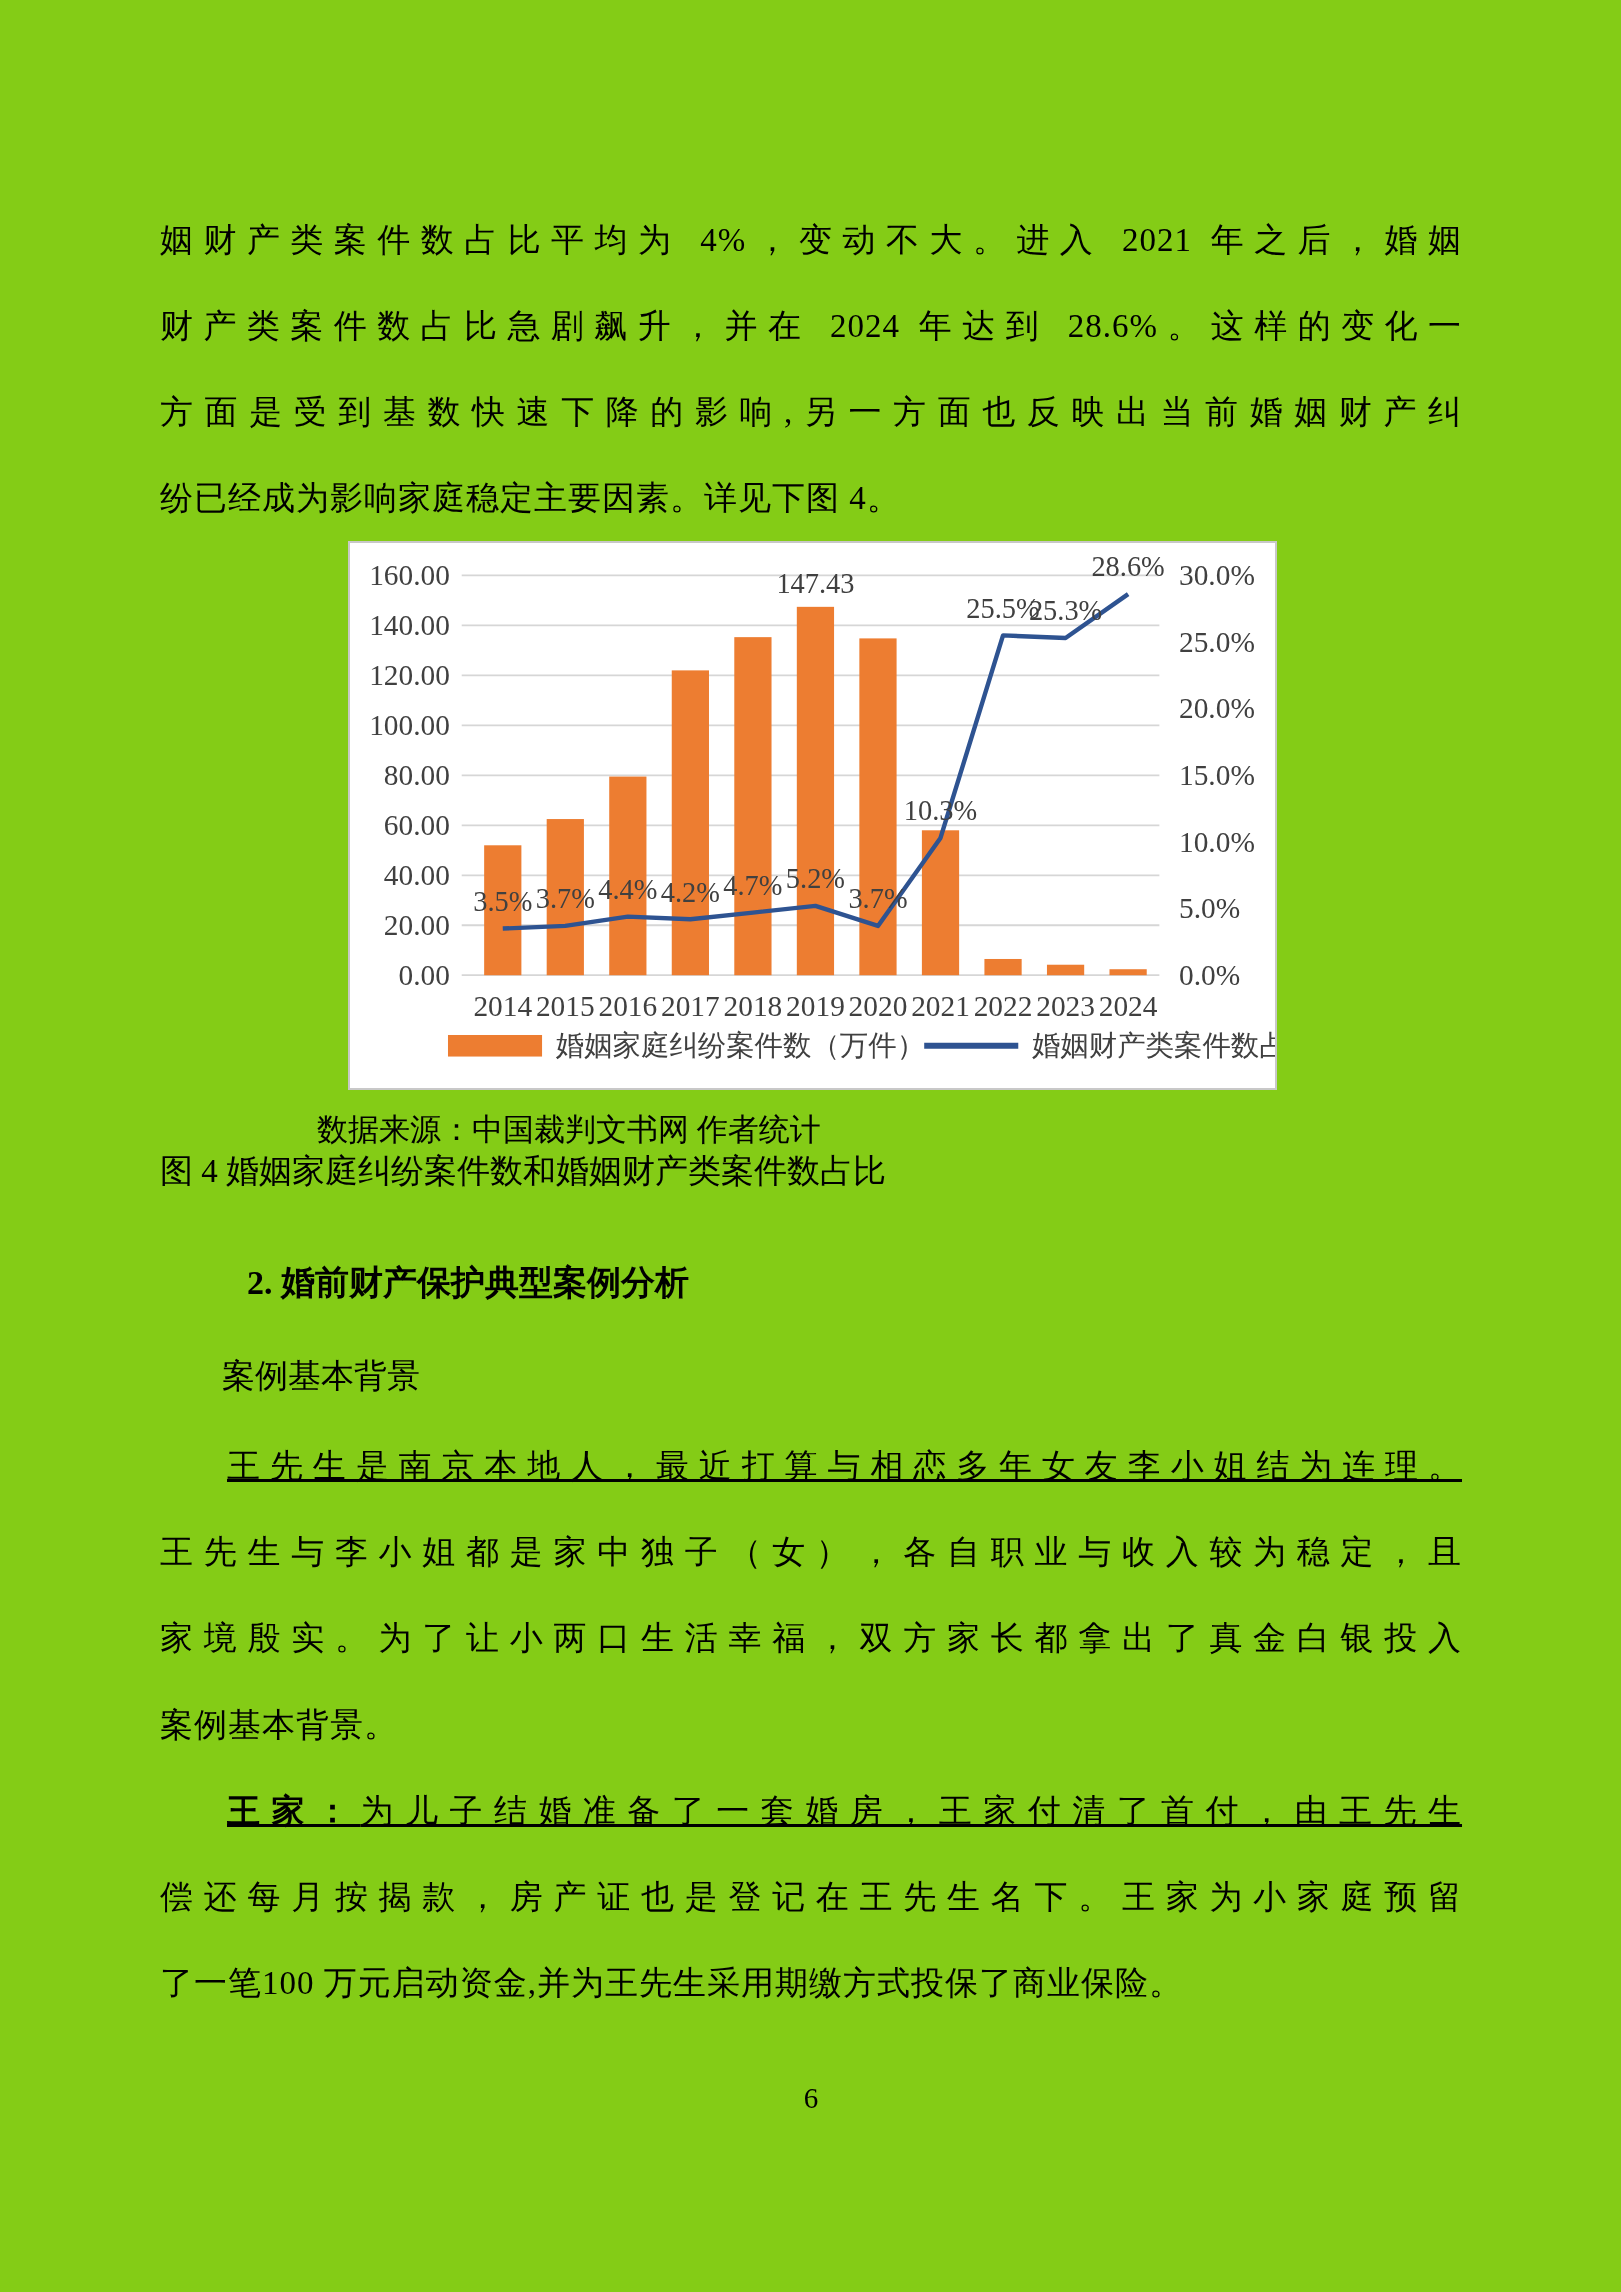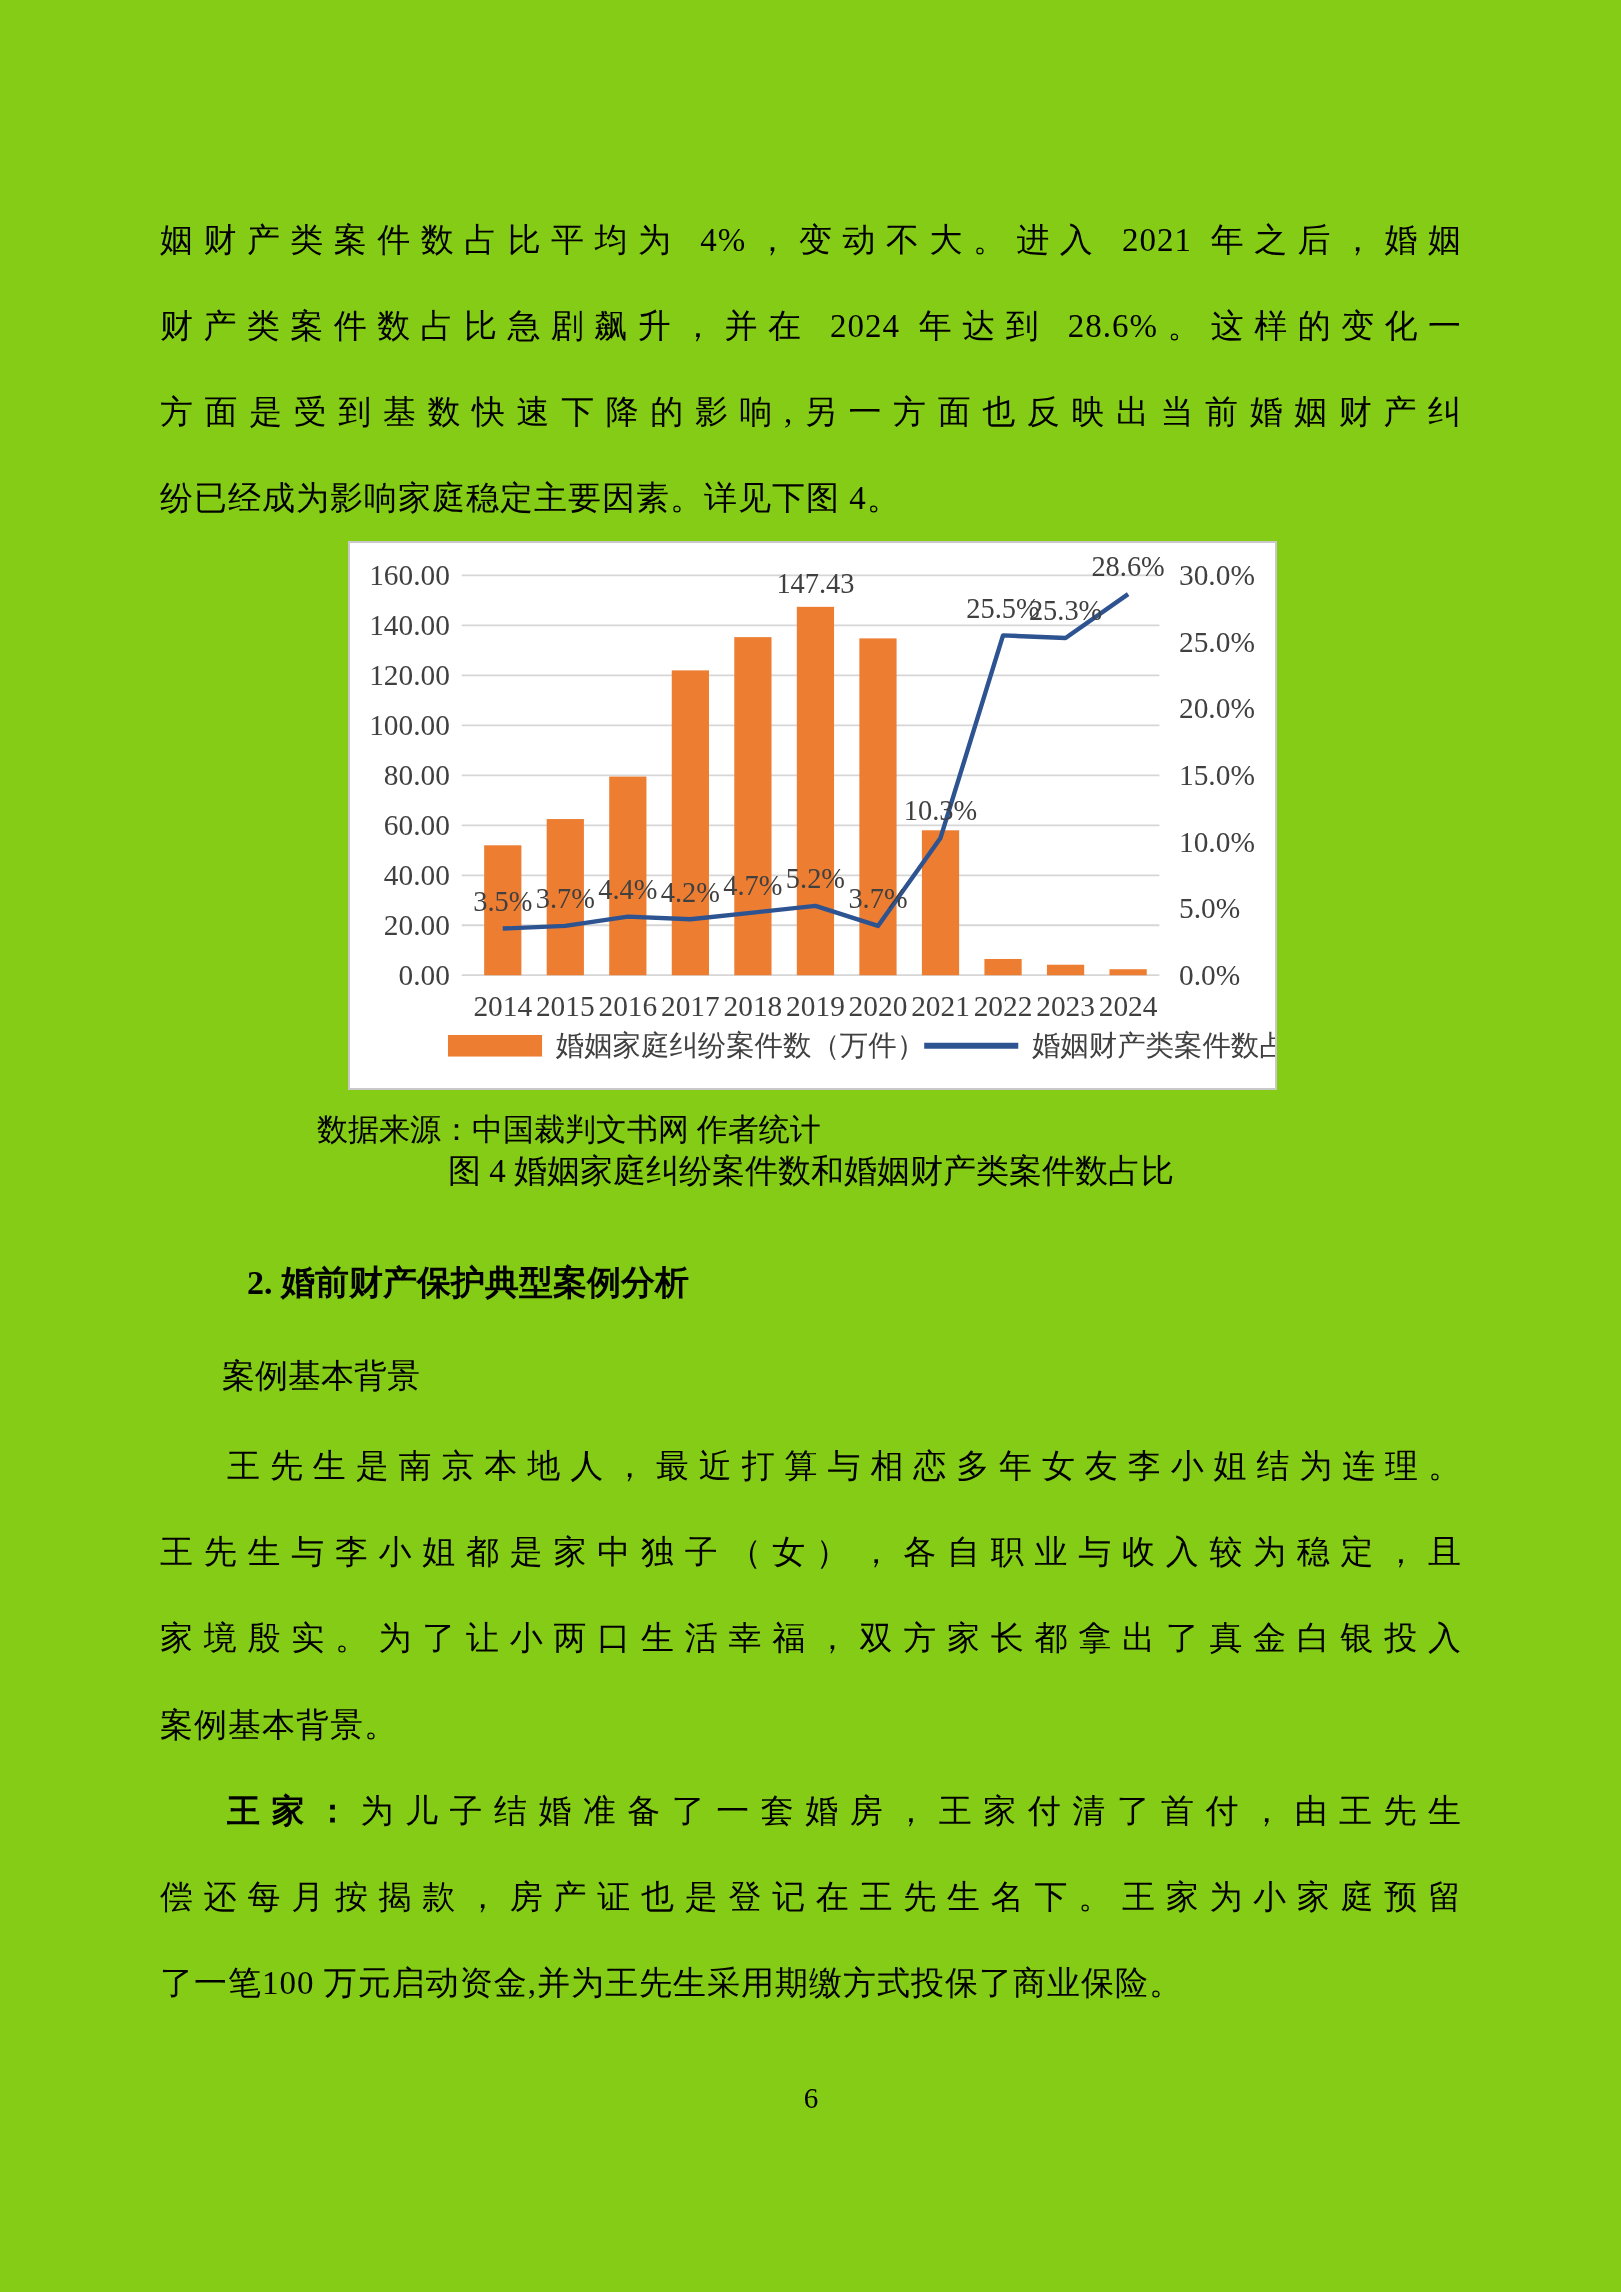--- a/index.html
+++ b/index.html
@@ -13,37 +13,37 @@
     color:#000;
   }
   .bodyline{
     position:absolute;left:160px;width:1302px;
     font-size:33px;line-height:45px;
     text-align:justify;text-align-last:justify;
     letter-spacing:1px;
     white-space:nowrap;
   }
   .nojust{text-align-last:auto;white-space:nowrap;}
-  .indent{padding-left:67px;width:1235px;}
+  .indent{padding-left:67px;width:1235px;text-decoration:underline;}
   .bold{font-weight:bold;}
   .chart-box{
     position:absolute;left:348px;top:541px;
     width:929px;height:549px;
     border:2px solid #c8c8c8;
     background:#fff;
     box-sizing:border-box;
   }
   .chart-box svg{display:block;}
   .source-note{
     position:absolute;left:317px;top:1109px;
     font-size:31px;white-space:nowrap;
   }
   .fig-caption{
     position:absolute;left:160px;top:1149px;width:1302px;
-    font-size:33px;text-align:center;white-space:nowrap;
+    font-size:33px;white-space:nowrap;
   }
   .sec-heading{
     position:absolute;left:247px;top:1260px;
     font-size:34px;font-weight:bold;white-space:nowrap;
   }
   .sub-heading{
     position:absolute;left:222px;top:1354px;
     font-size:33px;font-weight:normal;white-space:nowrap;
   }
   .page-number{

